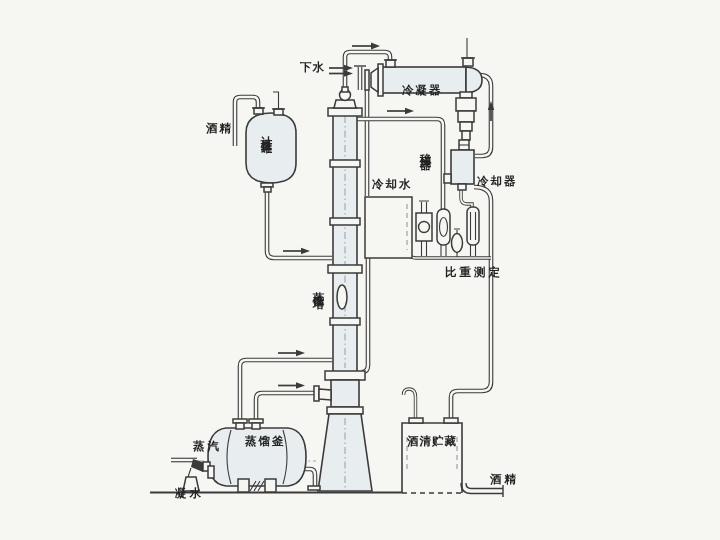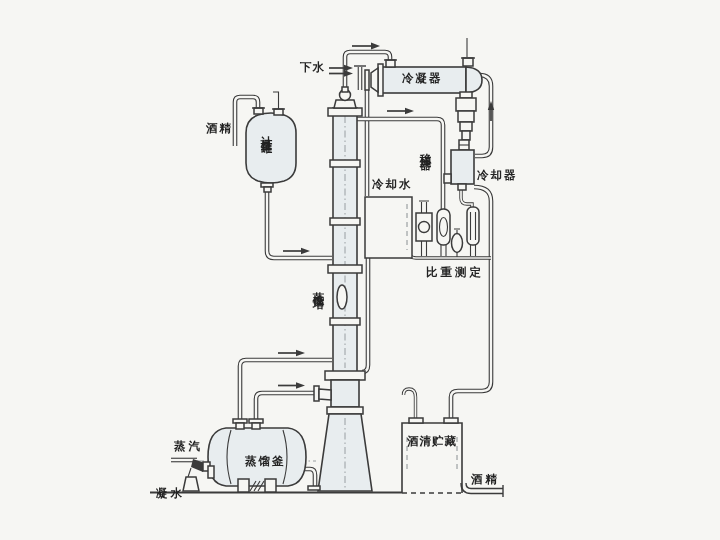--- a/index.html
+++ b/index.html
@@ -7,21 +7,21 @@
     --line:#3b3b3b;
     --vessel-fill:#e8edef;
     --text:#222222;
   }
   html,body{margin:0;padding:0;background:#fff;}
   body{font-family:"Liberation Sans", sans-serif;}
   .stage{position:relative;width:720px;height:540px;background:var(--paper);overflow:hidden;padding-left:12px;}
   .stage svg{position:absolute;left:0;top:0;}
   .label{position:absolute;font-size:11.5px;font-weight:600;color:var(--text);letter-spacing:2px;white-space:nowrap;line-height:1;}
   .vlabel{position:absolute;writing-mode:vertical-rl;text-orientation:upright;font-size:11.5px;font-weight:600;color:var(--text);letter-spacing:3px;line-height:1;}
-  .ls1{letter-spacing:1px;} .ls3{letter-spacing:3px;}
+  .ls1{letter-spacing:1px;} .ls3{letter-spacing:3px;margin-left:19px;}
   
   .vessel{fill:var(--vessel-fill);stroke:var(--line);stroke-width:1.6;}
   .vp{fill:var(--paper);stroke:var(--line);stroke-width:1.5;}
   .thin{fill:none;stroke:var(--line);stroke-width:1.4;}
   .thin2{fill:none;stroke:var(--line);stroke-width:1.1;}
   .po{fill:none;stroke:var(--line);stroke-width:4.6;}
   .pi{fill:none;stroke:var(--paper);stroke-width:2.4;}
   .pso{fill:none;stroke:var(--line);stroke-width:3.4;}
   .psi{fill:none;stroke:var(--paper);stroke-width:1.7;}
   .dark{fill:var(--line);stroke:none;}
@@ -248,27 +248,27 @@
           <polygon class="dark" points="296,349.8 296,356.2 305,353"></polygon>
     </g>
     <g>
       <path class="aline" d="M278,385.5 H296"></path>
           <polygon class="dark" points="296,382.3 296,388.7 305,385.5"></polygon>
     </g>
   </g>
 </svg>
 
   <div class="label ls1" style="left:300px;top:62px">下水</div>
-  <div class="label" style="left:402px;top:73px">冷凝器</div>
+  <div class="label" style="left:402px;top:85px">冷凝器</div>
   <div class="label" style="left:206px;top:123px">酒精</div>
   <div class="vlabel" style="left:260px;top:127px">计量罐</div>
   <div class="vlabel" style="left:419px;top:144px">稳压器</div>
   <div class="label" style="left:372px;top:179px">冷却水</div>
-  <div class="label" style="left:477px;top:170px">冷却器</div>
+  <div class="label" style="left:477px;top:176px">冷却器</div>
   <div class="label ls3" style="left:426px;top:267px">比重测定</div>
   <div class="vlabel" style="left:312px;top:283px">蒸馏塔</div>
   <div class="label ls3" style="left:174px;top:441px">蒸汽</div>
-  <div class="label" style="left:245px;top:456px">蒸馏釜</div>
+  <div class="label" style="left:245px;top:436px">蒸馏釜</div>
   <div class="label ls1" style="left:407px;top:436px">酒清贮藏</div>
   <div class="label ls3" style="left:471px;top:474px">酒精</div>
   <div class="label ls3" style="left:156px;top:488px">凝水</div>
 
 </div>
 
 </body></html>

